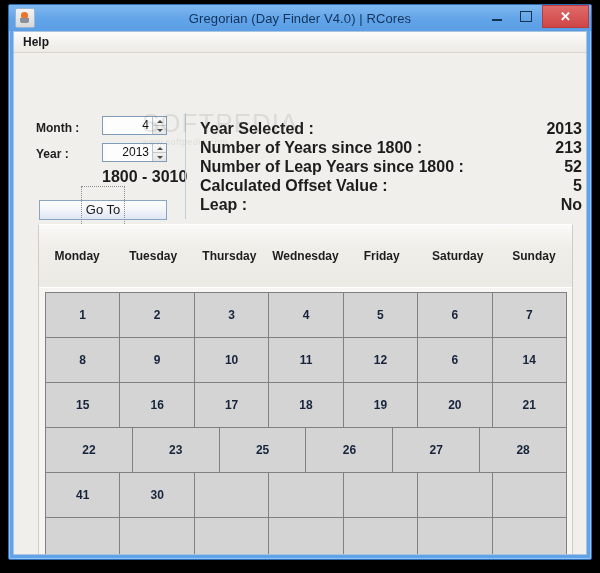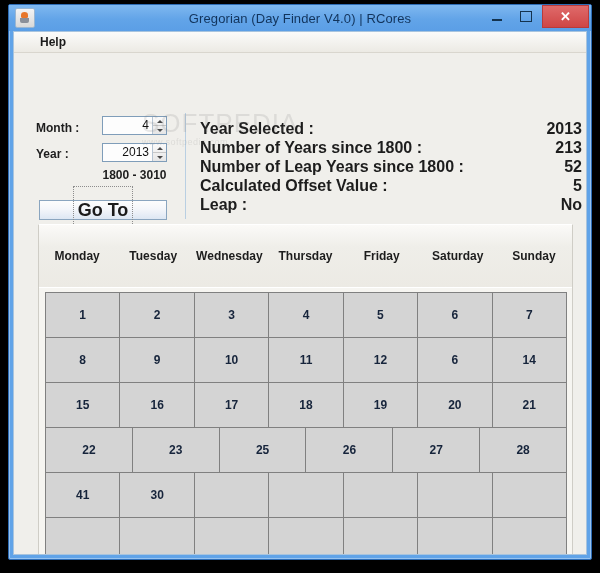--- a/index.html
+++ b/index.html
@@ -115,21 +115,21 @@
     height: 20px;
     background: linear-gradient(180deg,#fbfbfa,#eceae4);
     border-bottom: 1px solid #d9d6ce;
     display: flex;
     align-items: center;
     z-index: 3;
   }
   .menu-item {
     font-size: 12px; font-weight: bold;
     color: #1a1a1a;
-    padding: 2px 8px 2px 26px;
+    padding: 2px 8px 2px 9px;
   }
 
   
   #toppanel {
     position: relative;
     height: 142px;
     z-index: 2;
   }
   .field-label {
     position: absolute;
@@ -179,35 +179,35 @@
     border-left: 3px solid transparent;
     border-right: 3px solid transparent;
     border-top: 3px solid #4a4a4a;
   }
 
   #range-text {
     position: absolute;
     left: 88px; top: 115px;
     width: 65px;
     text-align: center;
-    font-size: 12px; font-weight: bold; color: #1d1d1d;
+    font-size: 16px; font-weight: bold; color: #1d1d1d;
     white-space: nowrap;
   }
 
   #goto-button {
     position: absolute;
     left: 25px; top: 147px;
     width: 128px; height: 20px;
     background: linear-gradient(180deg,#fdfdfd 0%,#f4f6fa 45%,#dde7f3 100%);
     border: 1px solid #8aa5bf;
     box-sizing: border-box;
     display: flex; align-items: center; justify-content: center;
   }
   #goto-label {
-    font-size: 18px; font-weight: bold; color: #1b1b1b;
+    font-size: 13px; font-weight: normal; color: #1b1b1b;
     border: 1px dotted #8d8d8d;
     padding: 16px 4px;
     line-height: 14px;
   }
 
   
   #vsep {
     position: absolute;
     left: 171px; top: 60px;
     width: 1px; height: 106px;
@@ -388,22 +388,22 @@
             <span>Leap :</span>
             <span class="val">No</span>
           </div>
         </div>
     </div>
 
     <div id="calendar">
       <div id="cal-header">
           <div class="hcell">Monday</div>
           <div class="hcell">Tuesday</div>
+          <div class="hcell">Thursday</div>
           <div class="hcell">Wednesday</div>
-          <div class="hcell">Thursday</div>
           <div class="hcell">Friday</div>
           <div class="hcell">Saturday</div>
           <div class="hcell">Sunday</div>
         </div>
       <div id="cal-grid">
           <div class="cal-row">
             <div class="cal-cell">1</div>
             <div class="cal-cell">2</div>
             <div class="cal-cell">3</div>
             <div class="cal-cell">4</div>

